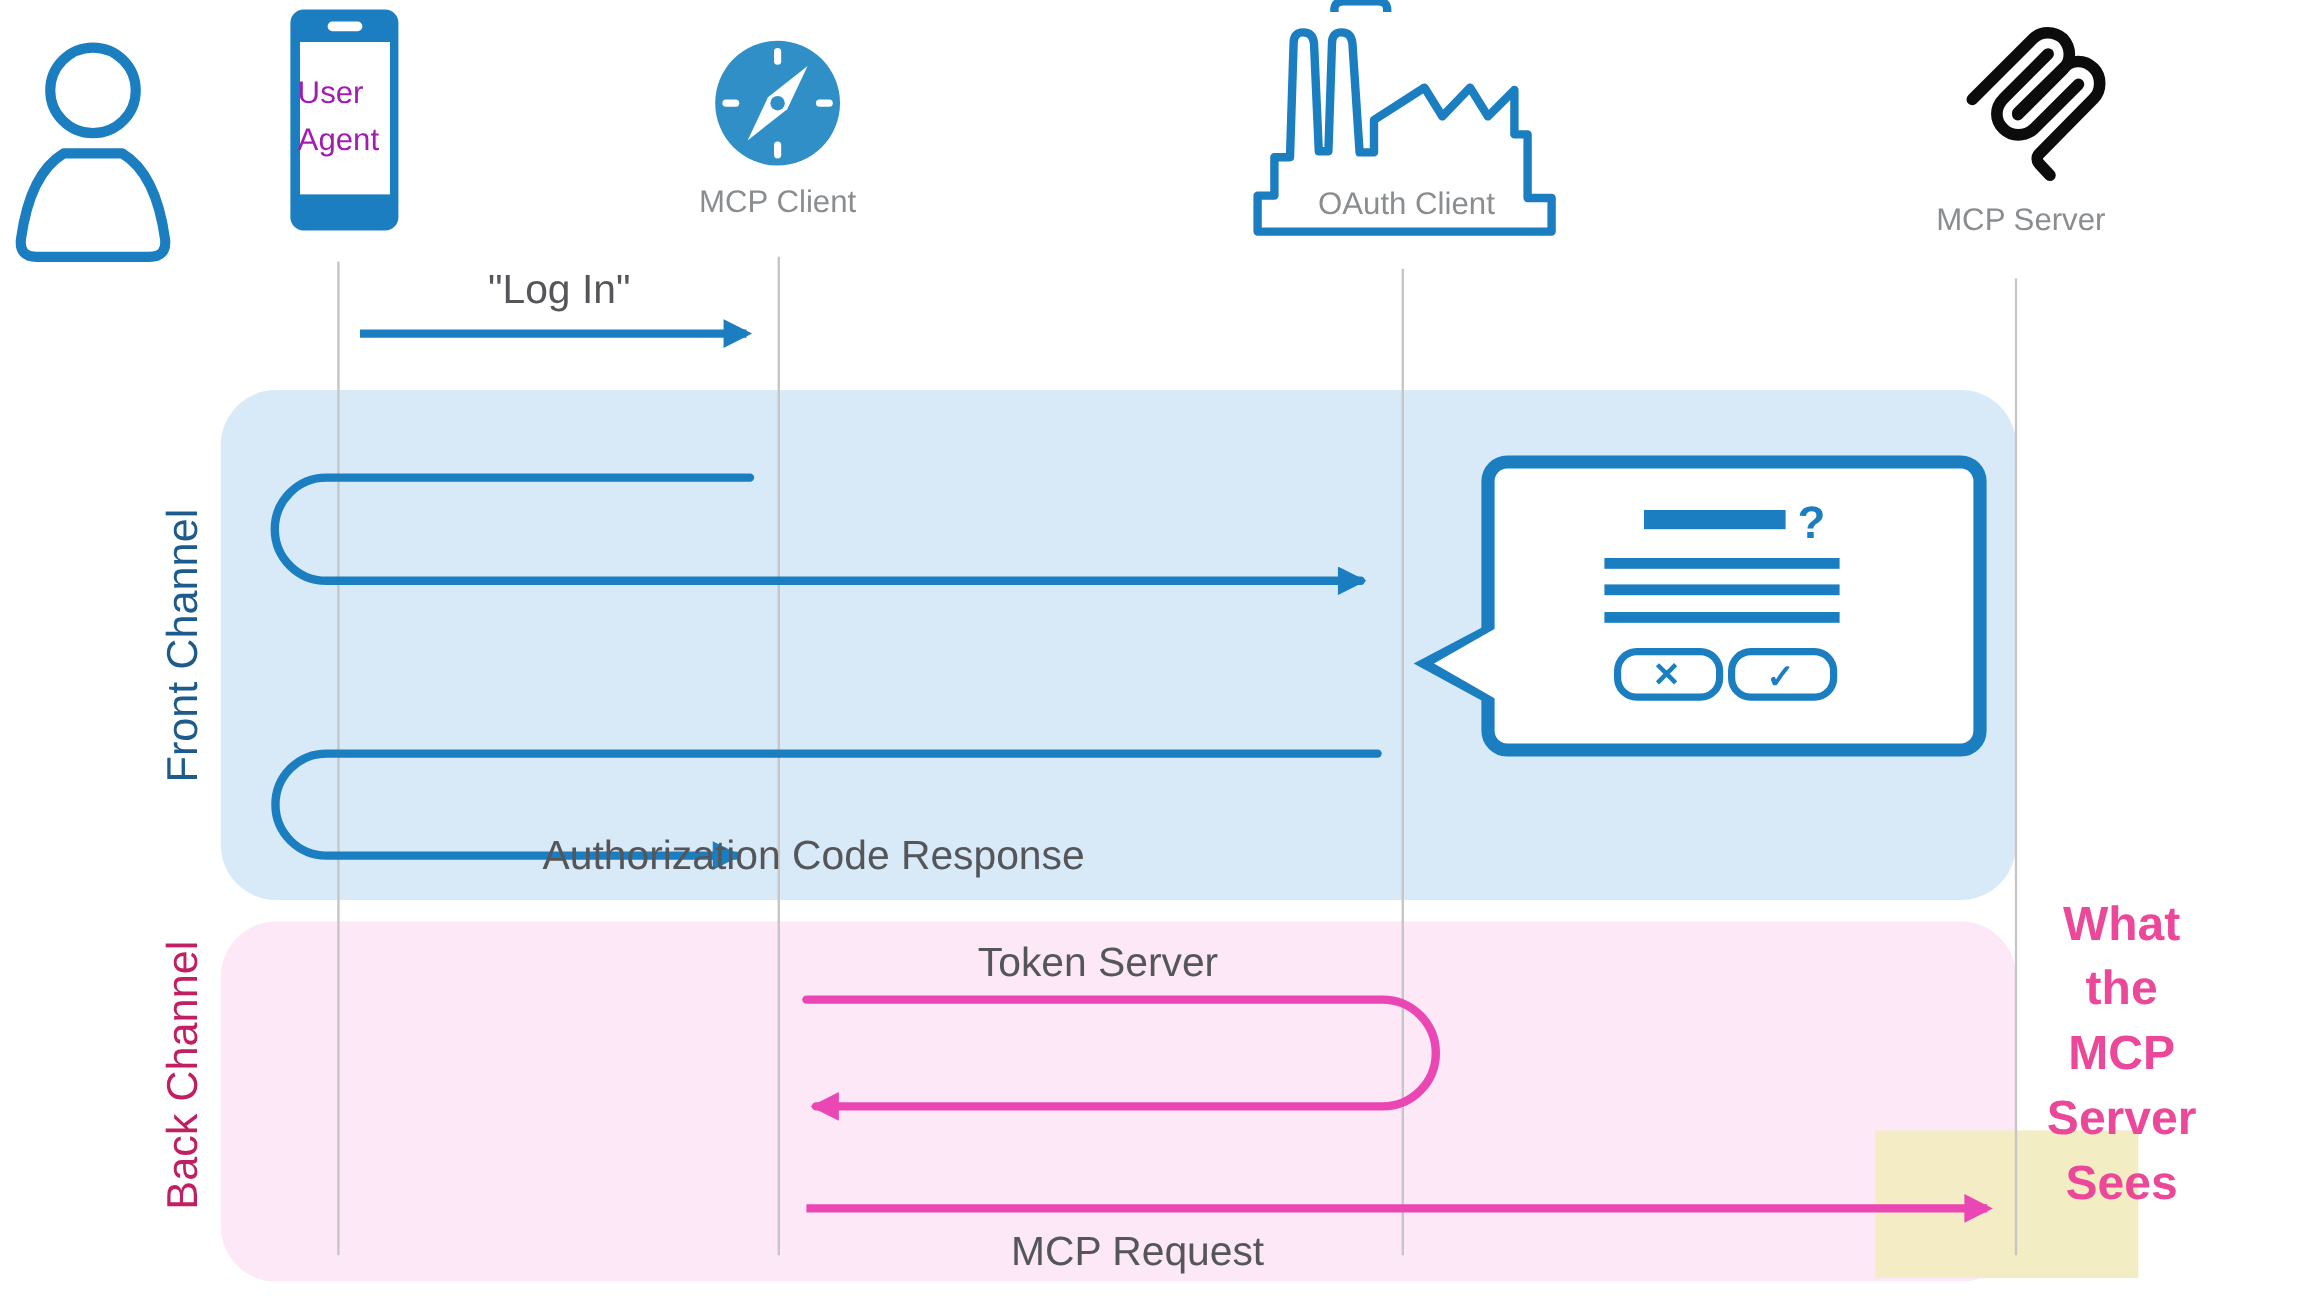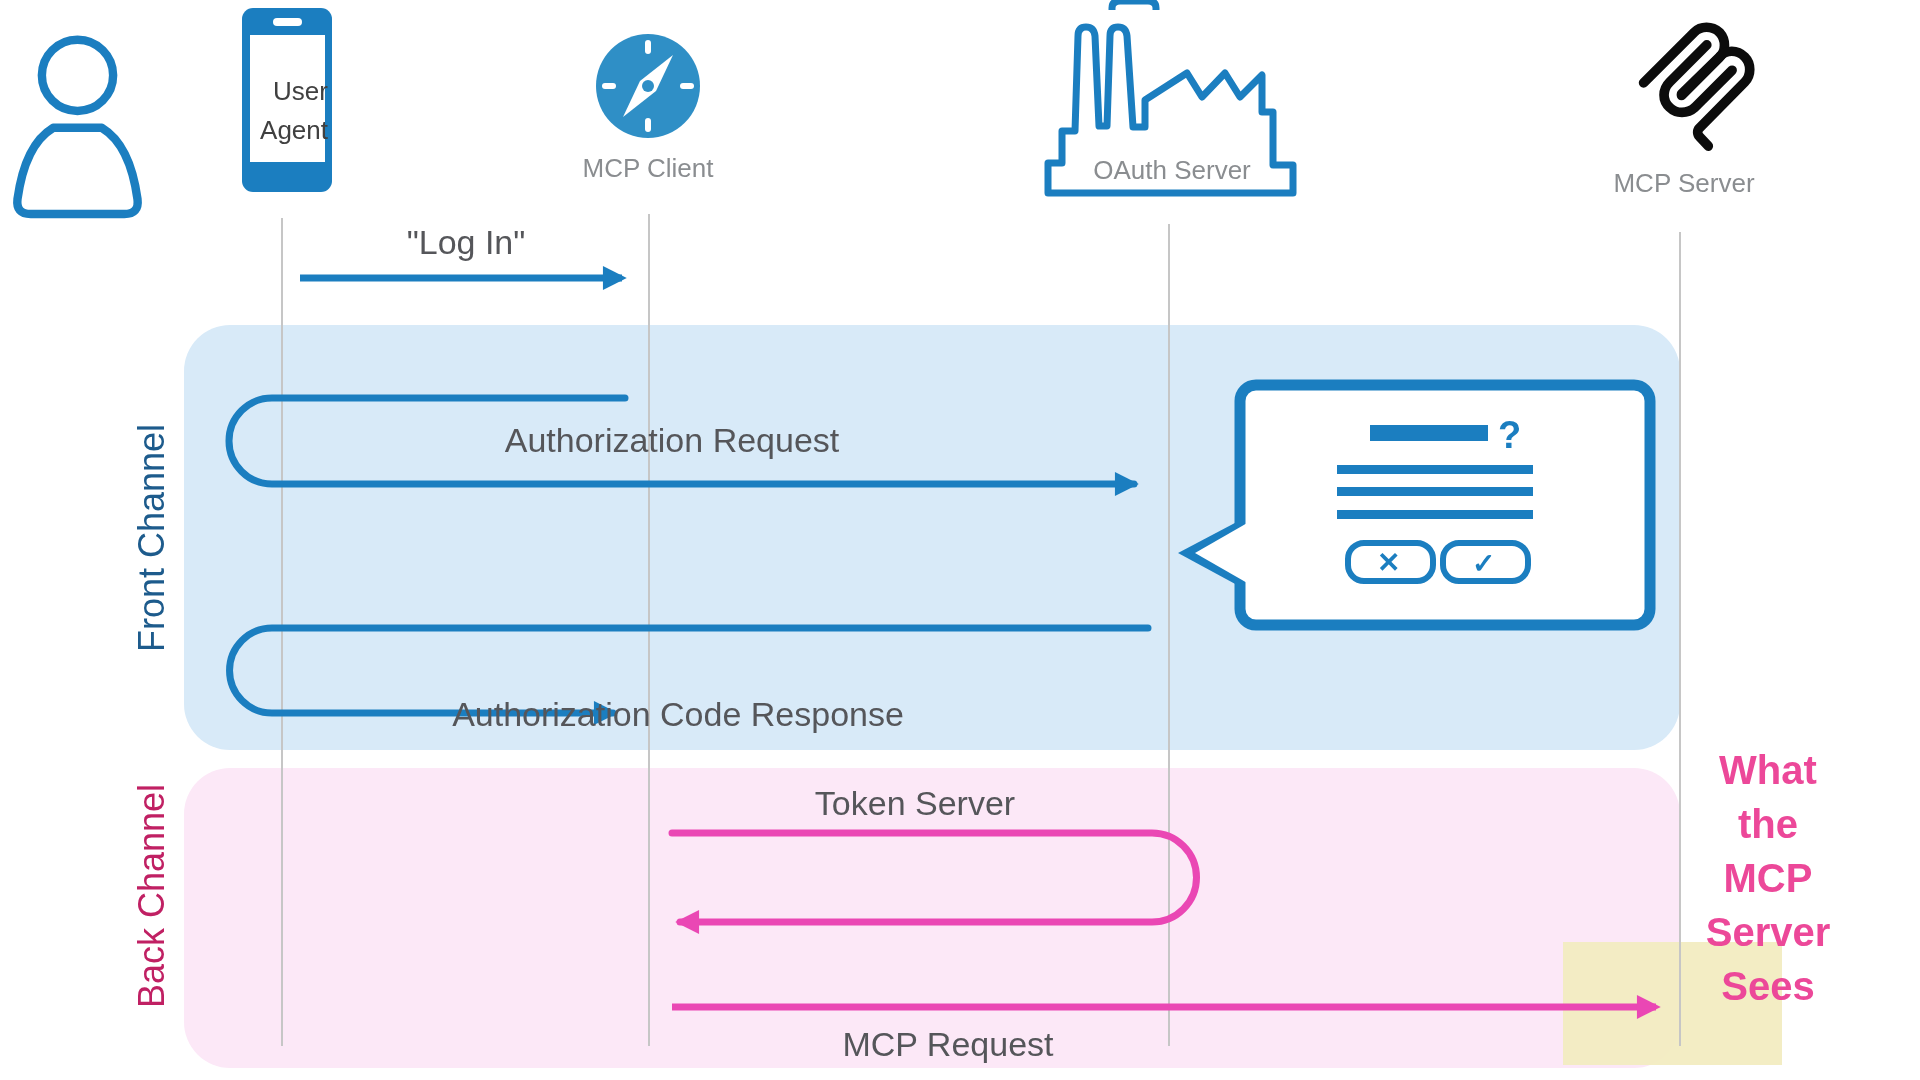--- a/index.html
+++ b/index.html
@@ -17,22 +17,22 @@
     position:absolute;transform:translate(-50%,-50%);
     font-size:26px;color:#8a8d90;white-space:nowrap;
   }
   .channel-label{
     position:absolute;transform:translate(-50%,-50%) rotate(-90deg);
     font-size:36px;white-space:nowrap;
   }
   #front-channel-label{color:#1d5b8c;}
   #back-channel-label{color:#c02063;}
   #user-agent-label{
-    position:absolute;left:248px;top:72px;width:80px;text-align:right;
-    font-size:26px;line-height:1.5;color:#404040;
+    position:absolute;left:248px;top:58px;width:80px;text-align:left;
+    font-size:26px;line-height:1.5;color:#a21caf;
   }
   #annotation{
     position:absolute;left:1768px;top:878px;transform:translate(-50%,-50%);
     font-size:40px;font-weight:bold;color:#ec4899;text-align:center;
     line-height:1.35;white-space:pre-line;
   }
   #yellow-note{
     position:absolute;left:1563px;top:942px;width:219px;height:123px;
     background:rgba(242,236,193,0.95);
   }
@@ -90,21 +90,21 @@
     <rect x="86" y="51" width="14" height="6" rx="3" fill="#ffffff"></rect>
     <polygon points="79,23 62,59 29,85 46,49" fill="#ffffff"></polygon>
     <circle cx="54" cy="54" r="6" fill="#2f8fc6"></circle>
   </svg>
   <div class="actor-label" style="left:648px;top:168px;">MCP Client</div>
 
   <svg class="clipped" style="left:1040px;top:0;" width="265" height="200" viewBox="0 0 265 200">
     <path d="M72,10 V8 Q72,1 80,1 H108 Q116,1 116,8 V10" fill="none" stroke="#1b7ec0" stroke-width="7"></path>
     <path d="M8,193 V163 H22 V131 H35 L38,36 Q38,27 46,27 Q54,27 55,36 L59,126 H67 L70,36 Q70,27 78,27 Q86,27 87,36 L93,127 H105 V100 L147,73 L162,97 L185,73 L200,97 L222,75 V112 H233 V165 H253 V193 Z" fill="none" stroke="#1b7ec0" stroke-width="7" stroke-linejoin="round"></path>
   </svg>
-  <div class="actor-label" style="left:1172px;top:170px;">OAuth Server</div>
+  <div class="actor-label" style="left:1172px;top:170px;">OAuth Client</div>
 
   <svg style="left:1625px;top:10px;" width="145" height="145" viewBox="0 0 195 195">
     <g fill="none" stroke="#0c0c0c" stroke-width="13" stroke-linecap="round" stroke-linejoin="round">
       <path d="M25,98 L93,30 C102,21 117,21 127,30 C136,40 136,55 127,64 L76,115"></path>
       <path d="M76,113 L127,63 C136,53 151,53 161,63 C170,72 170,88 161,97 L100,159 C97,162 97,167 100,170 L112,183"></path>
       <path d="M110,47 L60,97 C50,107 50,122 60,131 C69,140 84,140 94,131 L144,81"></path>
     </g>
   </svg>
   <div class="actor-label" style="left:1684px;top:183px;">MCP Server</div>
 
@@ -124,21 +124,20 @@
     <g>
       <rect x="278" y="173" width="85" height="38" rx="16" fill="#ffffff" stroke="#1b7ec0" stroke-width="6"></rect>
       <text x="307" y="203" font-family="Liberation Sans, sans-serif" font-size="28" font-weight="bold" fill="#1b7ec0">✓</text>
     </g>
   </svg>
 
   <div class="channel-label" id="front-channel-label" style="left:152px;top:538px;">Front Channel</div>
   <div class="channel-label" id="back-channel-label" style="left:152px;top:896px;">Back Channel</div>
 
   <div class="msg-label" style="left:466px;top:242px;">"Log In"</div>
-  <div class="msg-label" style="left:672px;top:440px;">Authorization Request</div>
   <div class="msg-label" style="left:678px;top:702px;margin-top:12px;">Authorization Code Response</div>
   <div class="msg-label" style="left:915px;top:803px;">Token Server</div>
   <div class="msg-label" style="left:908px;top:1044px;margin-left:40px;">MCP Request</div>
 
   <div id="annotation">What the
 MCP Server
 Sees</div>
 
 </div>
 

